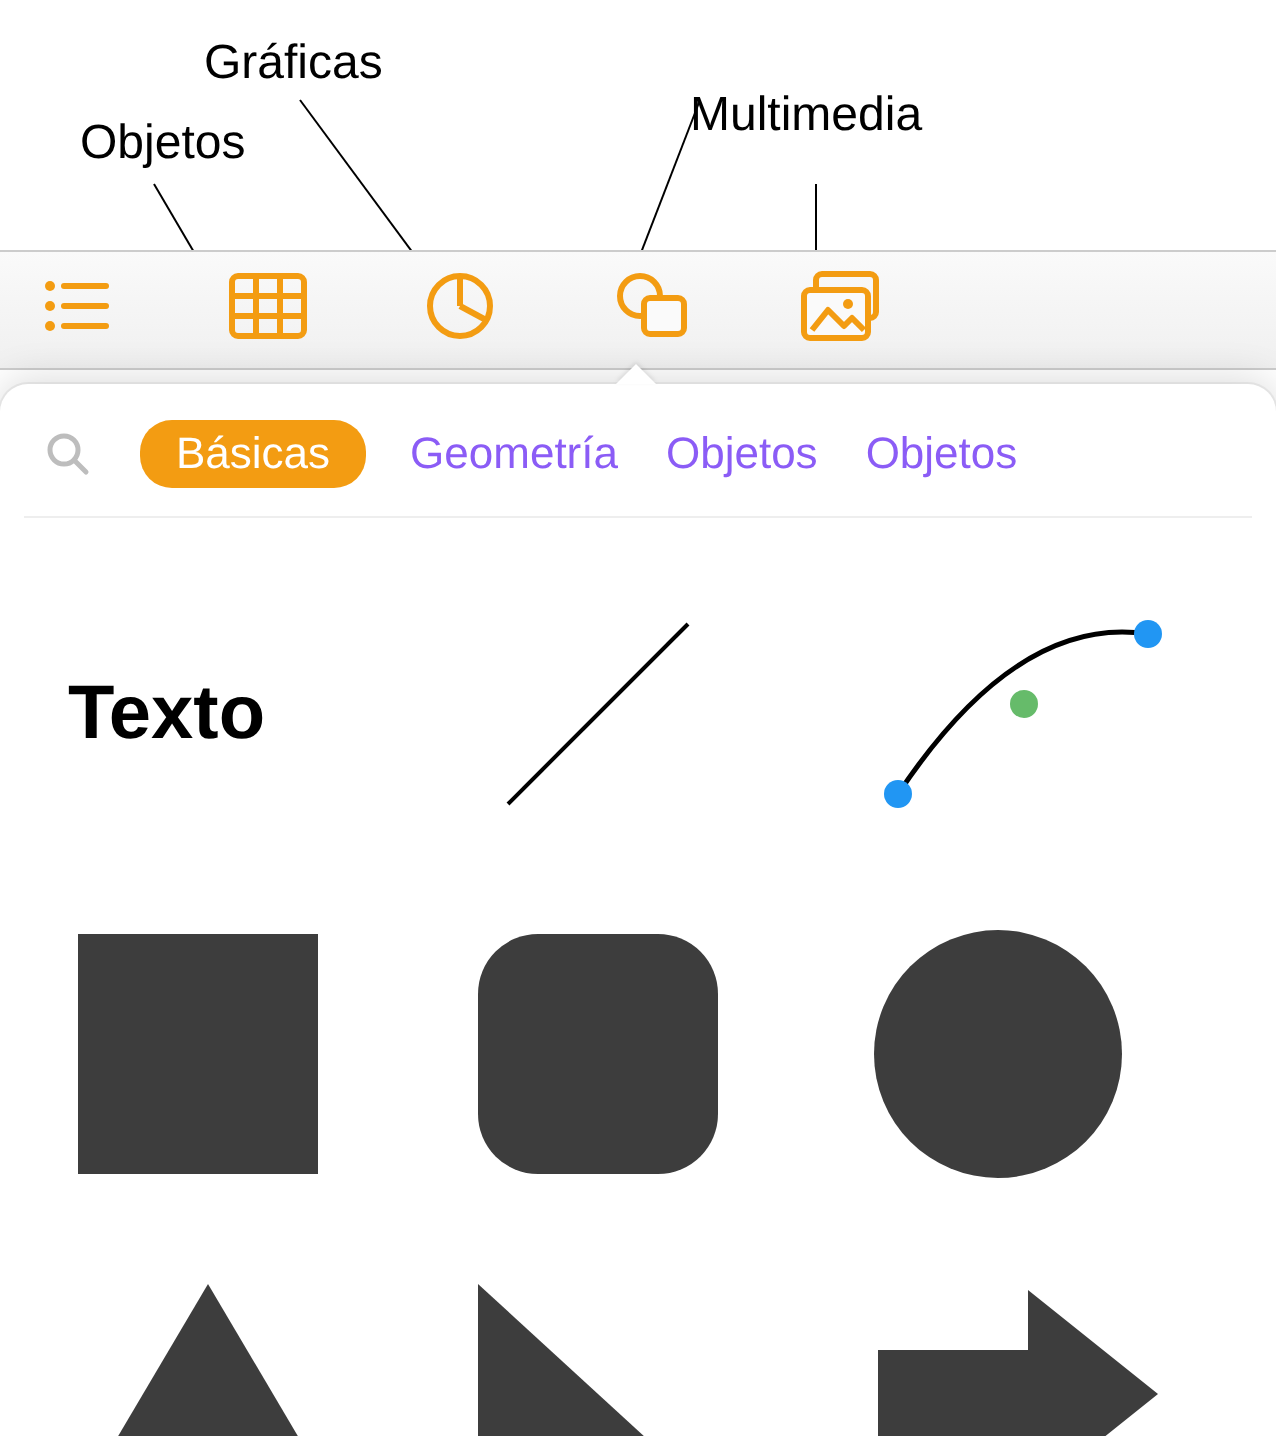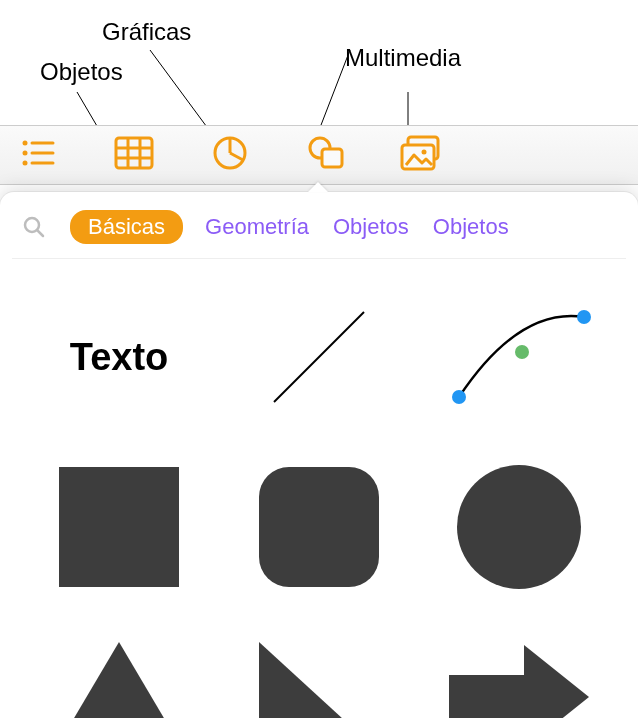--- a/index.html
+++ b/index.html
@@ -60,21 +60,21 @@
     border-radius: 16px;
     padding: 4px 18px;
   }
 
   .grid {
     display:grid;
     grid-template-columns: repeat(3, 1fr);
     gap: 30px 30px;
     padding: 28px 22px 0 22px;
   }
-  .cell { height: 140px; display:flex; align-items:center; justify-content:center; cursor:pointer; }
+  .cell { height: 140px; display:flex; align-items:center; justify-content:flex-start; cursor:pointer; }
   .shape-fill { fill:#3d3d3d; }
   .texto-label { font-size:38px; font-weight:600; color:#000; }
 </style>
 </head>
 <body>
 <div class="stage">
 
 <div class="callout" style="top:18px; left:102px;">Gráficas</div>
 <div class="callout" style="top:58px; left:40px;">Objetos</div>
 <div class="callout" style="top:44px; left:345px;">Multimedia</div>

